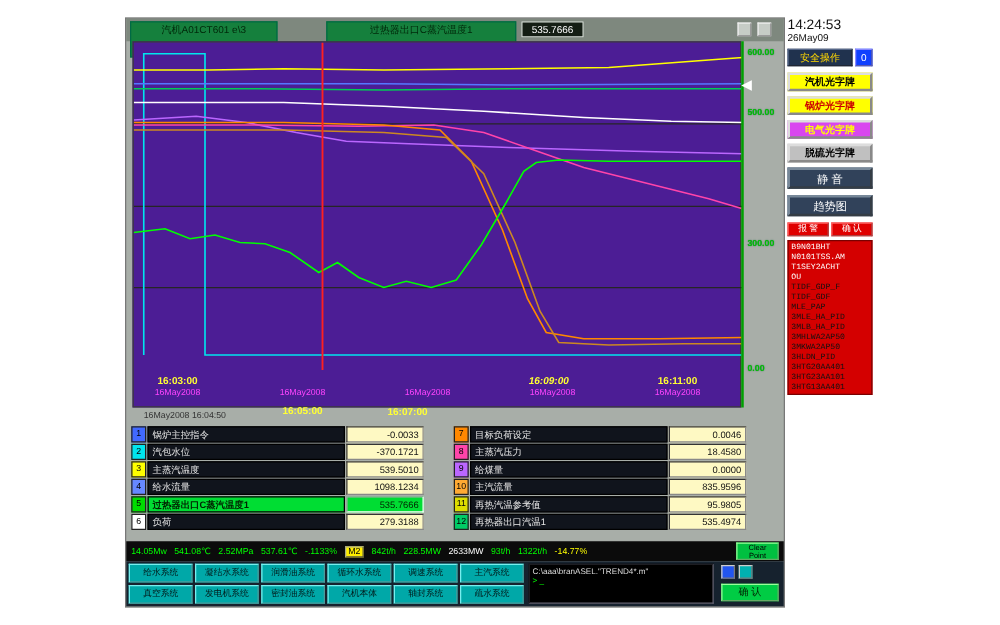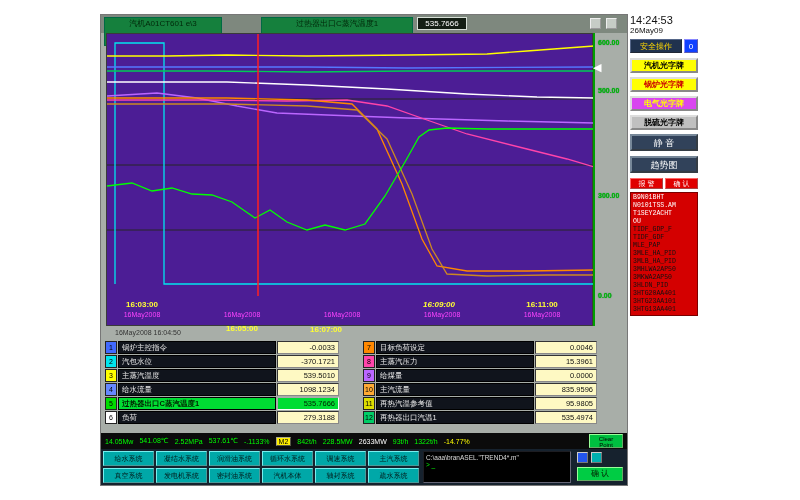--- a/index.html
+++ b/index.html
@@ -166,21 +166,21 @@
         </div>
       <div class="lcol" id="legend-right">
           <div class="lrow">
             <div class="lsq" style="background: rgb(255, 136, 0);">7</div>
             <div class="lname">目标负荷设定</div>
             <div class="lval">0.0046</div>
           </div>
           <div class="lrow">
             <div class="lsq" style="background: rgb(255, 68, 170);">8</div>
             <div class="lname">主蒸汽压力</div>
-            <div class="lval">15.3961</div>
+            <div class="lval">18.4580</div>
           </div>
           <div class="lrow">
             <div class="lsq" style="background: rgb(187, 102, 255);">9</div>
             <div class="lname">给煤量</div>
             <div class="lval">0.0000</div>
           </div>
           <div class="lrow">
             <div class="lsq" style="background: rgb(255, 170, 51);">10</div>
             <div class="lname">主汽流量</div>
             <div class="lval">835.9596</div>

